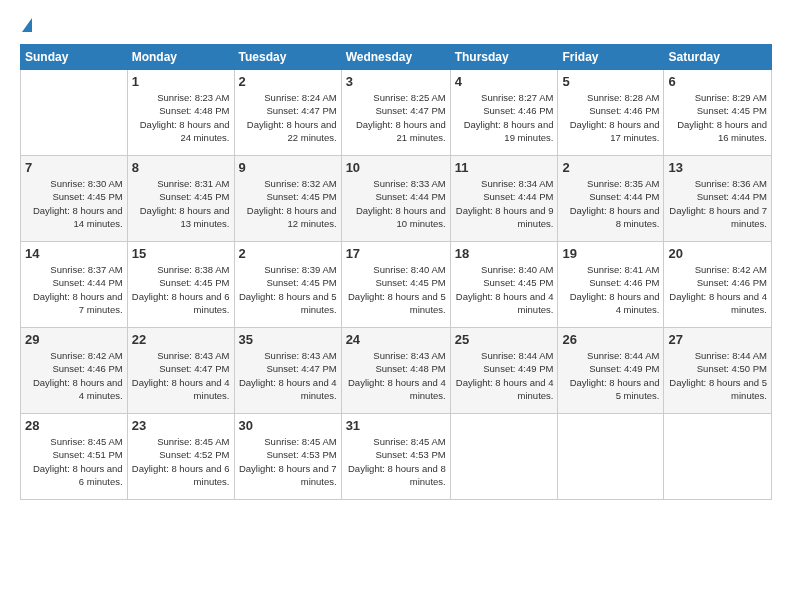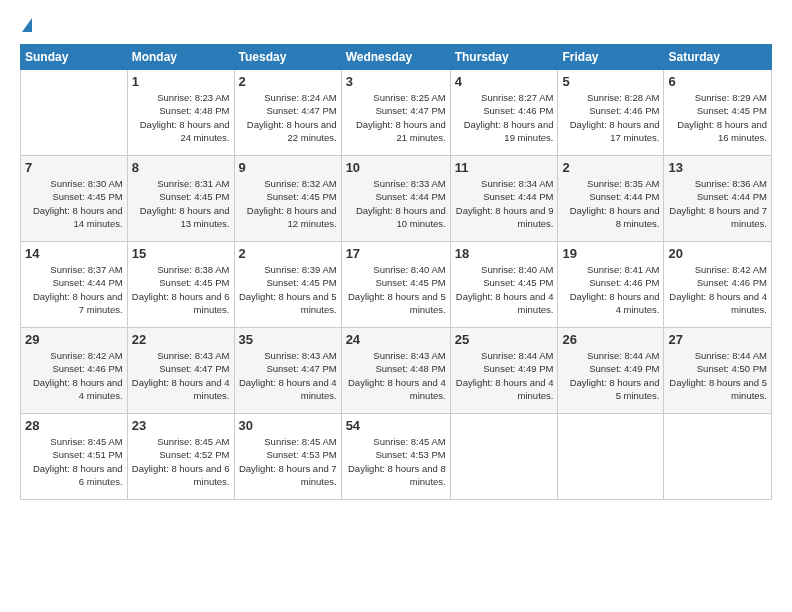--- a/index.html
+++ b/index.html
@@ -266,21 +266,21 @@
           </td>
           <td>
             <span class="day-number">23</span>
             <div class="day-info">Sunrise: 8:45 AM<br>Sunset: 4:52 PM<br>Daylight: 8 hours and 6 minutes.</div>
           </td>
           <td>
             <span class="day-number">30</span>
             <div class="day-info">Sunrise: 8:45 AM<br>Sunset: 4:53 PM<br>Daylight: 8 hours and 7 minutes.</div>
           </td>
           <td>
-            <span class="day-number">54</span>
+            <span class="day-number">31</span>
             <div class="day-info">Sunrise: 8:45 AM<br>Sunset: 4:53 PM<br>Daylight: 8 hours and 8 minutes.</div>
           </td>
           <td class="empty-cell"></td>
           <td class="empty-cell"></td>
           <td class="empty-cell"></td>
         </tr>
       </tbody>
   </table>
 </div>
 

